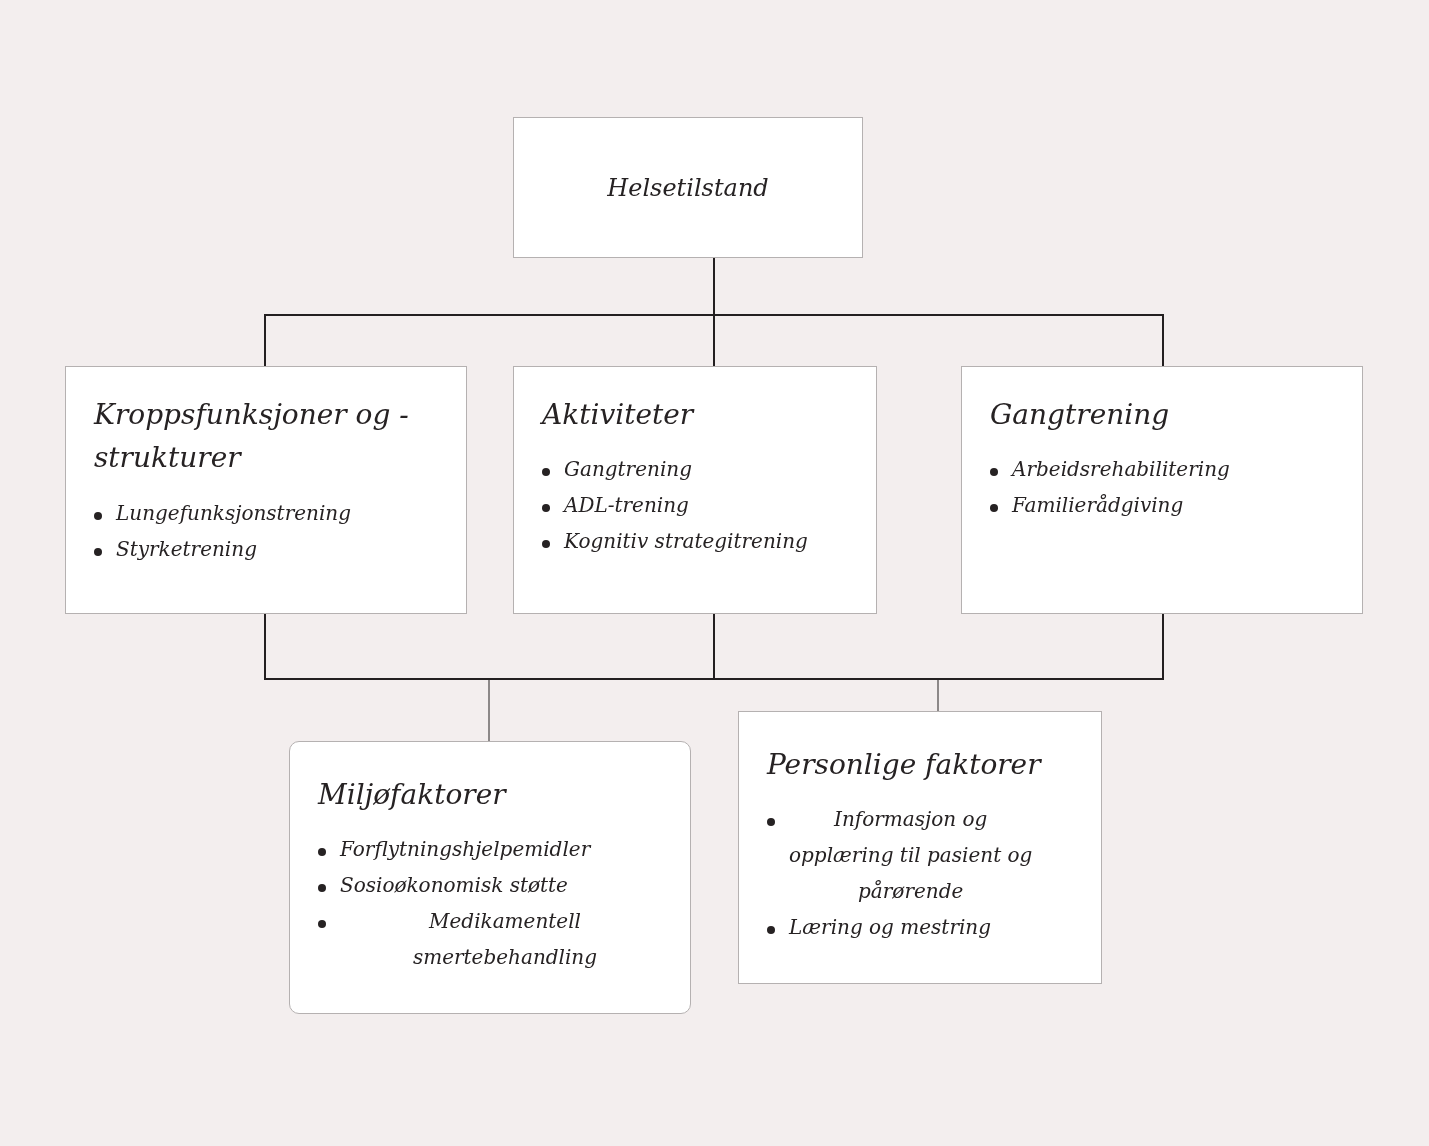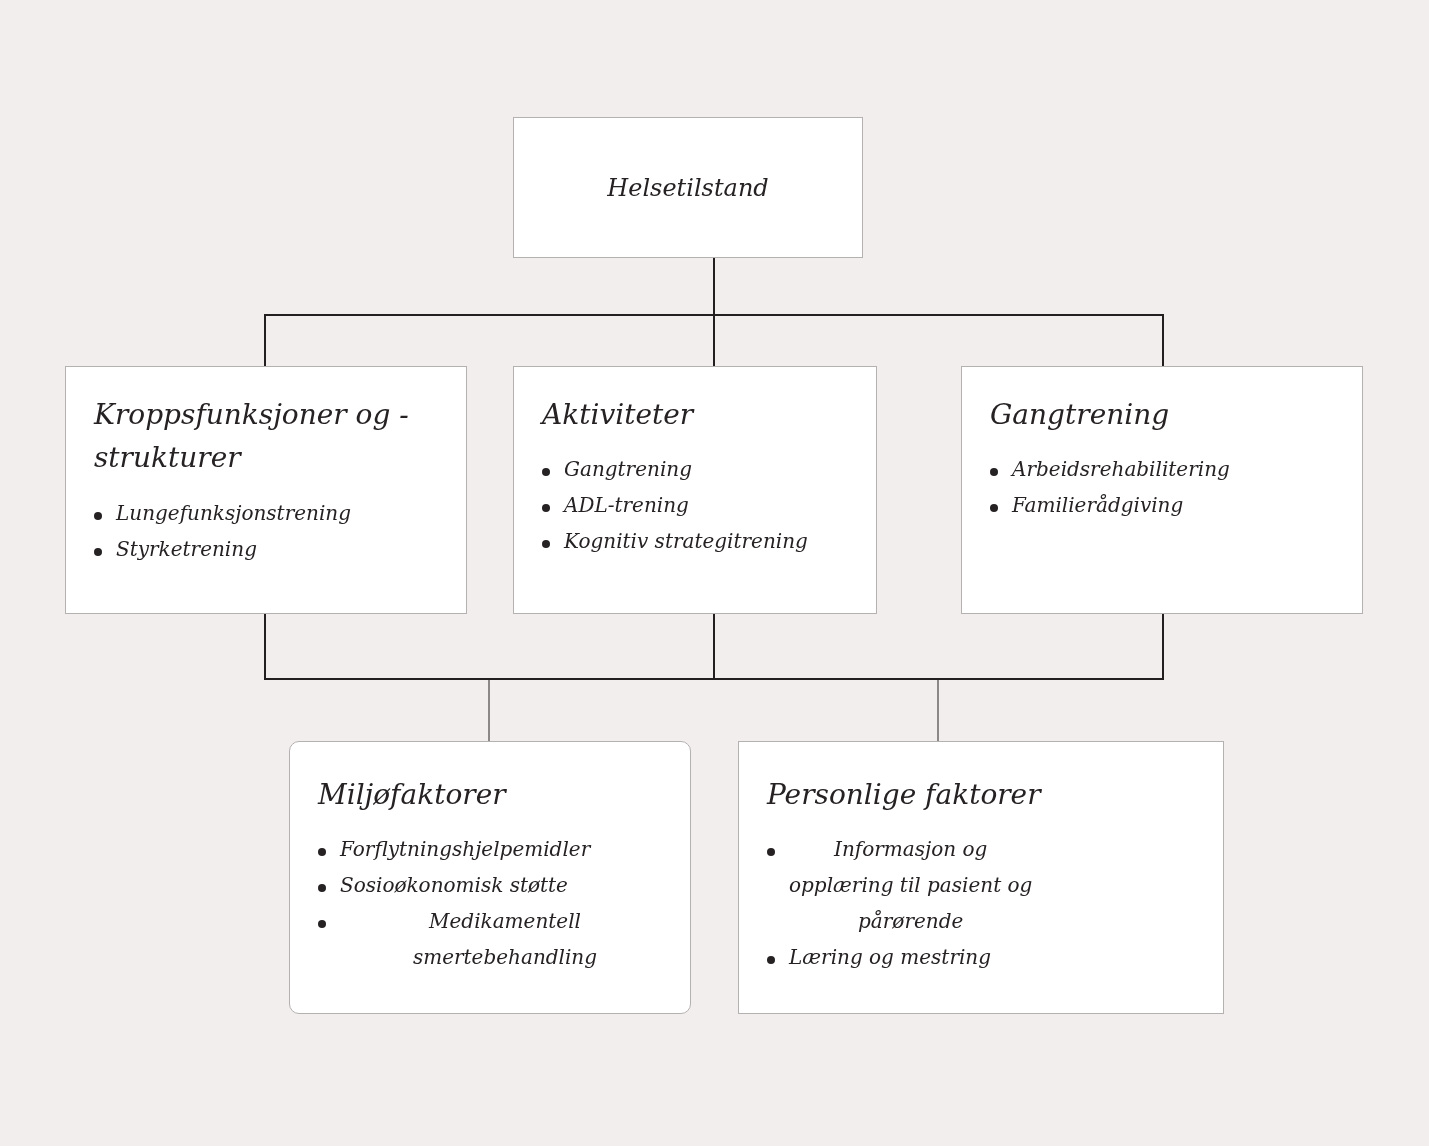--- a/index.html
+++ b/index.html
@@ -148,21 +148,21 @@
             <span class="item-text">Sosioøkonomisk støtte</span>
           </li>
         <li>
             <span class="li-bullet"></span>
             <span class="item-text">Medikamentell smertebehandling</span>
           </li>
       </ul>
     </div>
   </div>
 
-  <div class="box bot" style="left:738px; top:741px; width:486px; height:273px;">
+  <div class="box bot" style="left:738px; top:711px; width:364px; height:273px;">
     <div class="box-inner">
       <div class="box-title">Personlige faktorer</div>
       <ul class="box-list">
         <li>
             <span class="li-bullet"></span>
             <span class="item-text">Informasjon og
 opplæring til pasient og
 pårørende</span>
           </li>
         <li>

